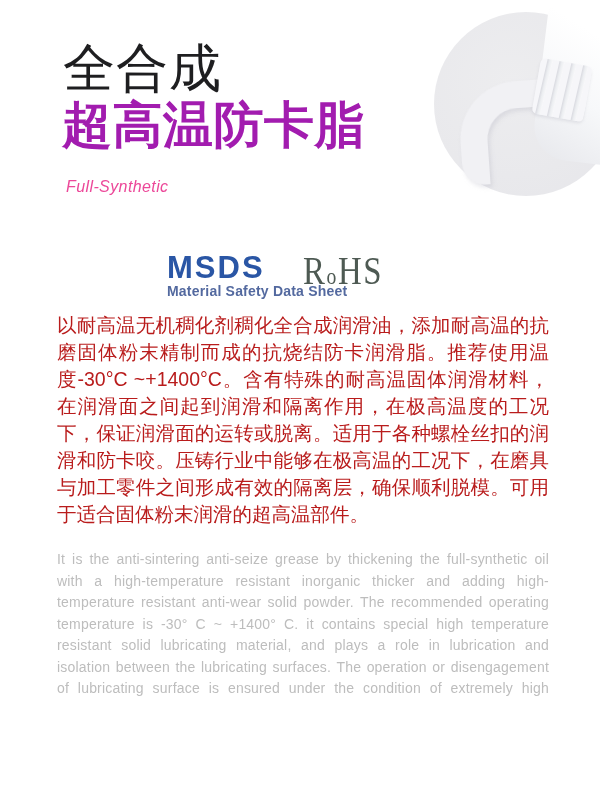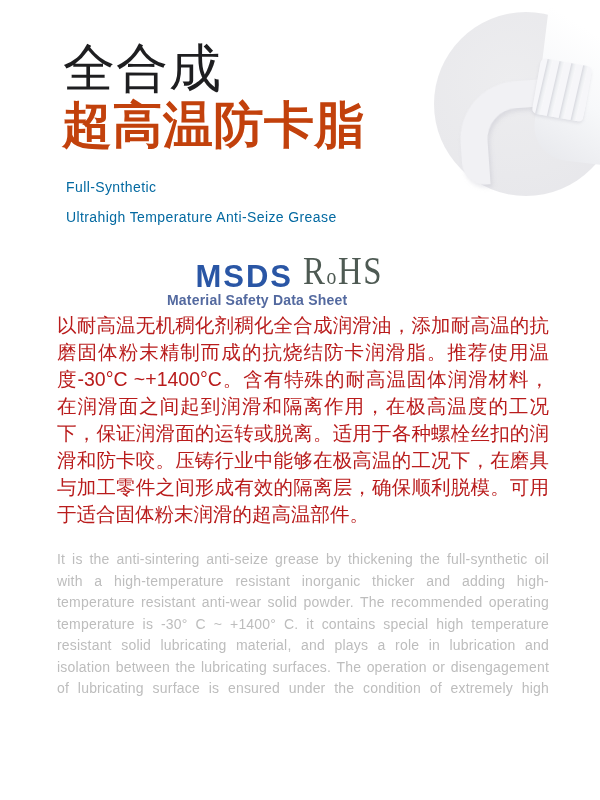--- a/index.html
+++ b/index.html
@@ -37,39 +37,39 @@
 
   
   .title-cn {
     position:absolute; left:63px; top:38px; margin:0;
     font-size:52px; line-height:60px; font-weight:500;
     color:#1e1e20; letter-spacing:1px;
   }
   .title-cn2 {
     position:absolute; left:62px; top:96px; margin:0;
     font-size:50px; line-height:58px; font-weight:bold;
-    color:#c2410c; letter-spacing:0.5px;
+    color:#a21caf; letter-spacing:0.5px;
   }
   .subtitle {
     position:absolute; left:66px; top:172px;
-    font-size:14px; line-height:30px; 
-    color:#0369a1; letter-spacing:0.4px;
+    font-size:16px; line-height:30px; font-style:italic;
+    color:#ec4899; letter-spacing:0.4px;
   }
 
   
   .logo-sgs { position:absolute; left:57px; top:251px; width:85px; height:41px; }
   .sgs-text {
     position:absolute; right:4px; bottom:3px;
     font-weight:bold; font-size:27px; letter-spacing:-1px;
     color:#58555a; transform:scaleX(0.95); transform-origin:right bottom;
   }
   .sgs-underline { position:absolute; left:0; bottom:0; width:85px; height:2px; background:#b8936a; }
   .sgs-vline { position:absolute; right:0; top:2px; width:2px; height:39px; background:#b8936a; }
 
-  .logo-msds { position:absolute; left:167px; top:262px; width:126px; text-align:right; }
+  .logo-msds { position:absolute; left:167px; top:253px; width:126px; text-align:left; }
   .msds-text { font-size:31px; line-height:29px; font-weight:bold; letter-spacing:2px; color:#2a56a5; }
   .msds-sub  { margin-top:1px; font-size:14px; font-weight:bold; letter-spacing:0.2px; color:#53699f; white-space:nowrap; }
 
   .logo-rohs {
     position:absolute; left:303px; top:250px;
     font-family:"Liberation Serif", serif; font-size:40px; line-height:42px;
     color:#4e5a53; letter-spacing:2px;
     transform:scaleX(0.82); transform-origin:left center;
   }
   .logo-rohs .small-o { font-size:0.6em; }
@@ -96,21 +96,20 @@
     <div class="tube-body"></div>
     <div class="tube-spout"></div>
     <div class="tube-neck"></div>
   </div>
 
   <h1 class="title-cn">全合成</h1>
   <h2 class="title-cn2">超高温防卡脂</h2>
 
   <div class="subtitle">
     <div>Full-Synthetic</div>
-    <div>Ultrahigh Temperature Anti-Seize Grease</div>
   </div>
 
 
   <div class="logo-msds">
     <div class="msds-text">MSDS</div>
     <div class="msds-sub">Material Safety Data Sheet</div>
   </div>
 
   <div class="logo-rohs"><span>R</span><span class="small-o">o</span><span>HS</span></div>
 

